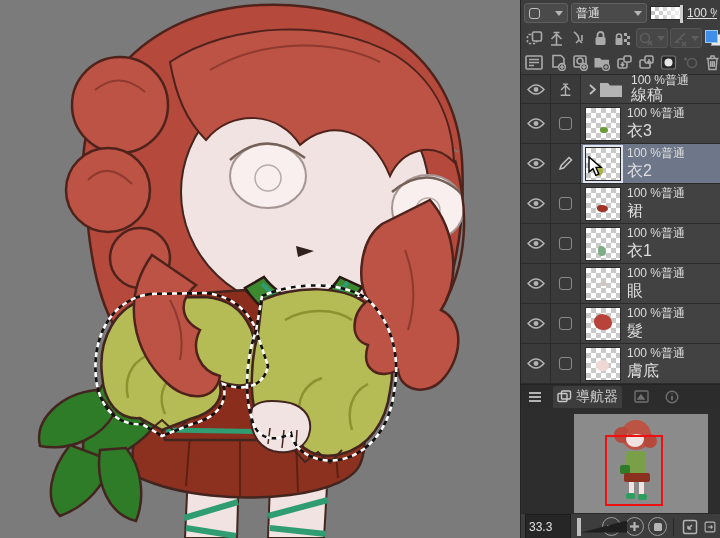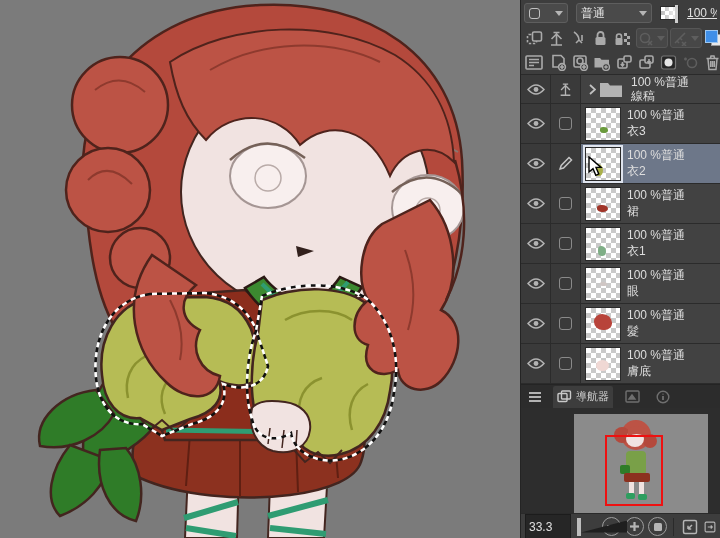--- a/index.html
+++ b/index.html
@@ -9,21 +9,21 @@
 
   
   #canvas-area { position:absolute; left:0; top:0; width:520px; height:538px; background:#7b7b7b; }
   #canvas-area svg { display:block; }
 
   
   #layer-panel { position:absolute; left:520px; top:0; width:200px; height:538px;
     background:#3d3d3d; border-left:1px solid #242424; color:#d8d8d8; font-size:12px; }
 
   .ctrl-row { display:flex; align-items:center; padding:0 3px; }
-  .row1 { height:26px; gap:8px;align-items:center; }
+  .row1 { height:26px; gap:3px;align-items:center; }
   .row2 { height:24px; gap:2px; }
   .row3 { height:24px; gap:2px; }
 
   .combo { display:flex; align-items:center; justify-content:space-between;
     background:#4a4a4a; border:1px solid #5e5e5e; border-radius:3px; height:20px; padding:0 4px; }
   .combo-sm { width:44px; }
   .combo-blend { flex:0 0 76px; }
   .combo .lbl { font-size:12px; color:#e2e2e2; }
   .caret { width:0; height:0; border-left:4px solid transparent; border-right:4px solid transparent;
     border-top:5px solid #b5b5b5; margin-left:3px; flex:0 0 auto; }
@@ -61,30 +61,30 @@
   .checkbox { width:13px; height:13px; border:1.5px solid #8a8a8a; border-radius:3px; }
   .thumb { position:relative; width:36px; height:34px; margin-right:6px; border:1px solid #2a2a2a;
     background:#fff;
     background-image:linear-gradient(45deg,#c9c9c9 25%,transparent 25%,transparent 75%,#c9c9c9 75%),
       linear-gradient(45deg,#c9c9c9 25%,transparent 25%,transparent 75%,#c9c9c9 75%);
     background-size:10px 10px; background-position:0 0,5px 5px; }
   .layer-row.selected .thumb { outline:2px solid #dfe4ee; outline-offset:0; }
   .thumb .mark { position:absolute; left:10px; bottom:5px; width:12px; height:9px; border-radius:40% 60% 50% 50%; }
   .meta { display:flex; flex-direction:column; justify-content:center; gap:3px; line-height:1.05; }
   .meta .info { font-size:12px; color:#dedede; }
-  .meta .name { font-size:12px; color:#dedede; }
+  .meta .name { font-size:16px; color:#dedede; }
   .folder .meta { gap:1px; }
   .chev { margin:0 3px 0 4px; }
 
   
   .tab-bar { display:flex; align-items:center; height:24px; background:#2c2c2c;
     border-top:1px solid #242424; padding:0 4px; gap:8px; }
   .tab { display:flex; align-items:center; gap:4px; height:22px; padding:0 4px; color:#cfcfcf; }
   .tab.active { background:#3d3d3d; border-radius:2px 2px 0 0; }
-  .tab .tlabel { font-size:11px; }
+  .tab .tlabel { font-size:14px; }
 
   
   .navigator { position:relative; height:105px; background:#2d2d2d; overflow:hidden; }
   .nav-preview { position:absolute; left:53px; top:6px; width:134px; height:99px; background:#8b8b8b; }
   .view-rect { position:absolute; border:2px solid #ee1111; }
   .mini-char { position:absolute; left:36px; top:3px; }
 
   .nav-bar { display:flex; align-items:center; height:26px; background:#3d3d3d;
     border-top:1px solid #2a2a2a; padding:0 4px; gap:4px; }
   .zoom-field { width:46px; height:17px; background:#262626; border:1px solid #1c1c1c;

